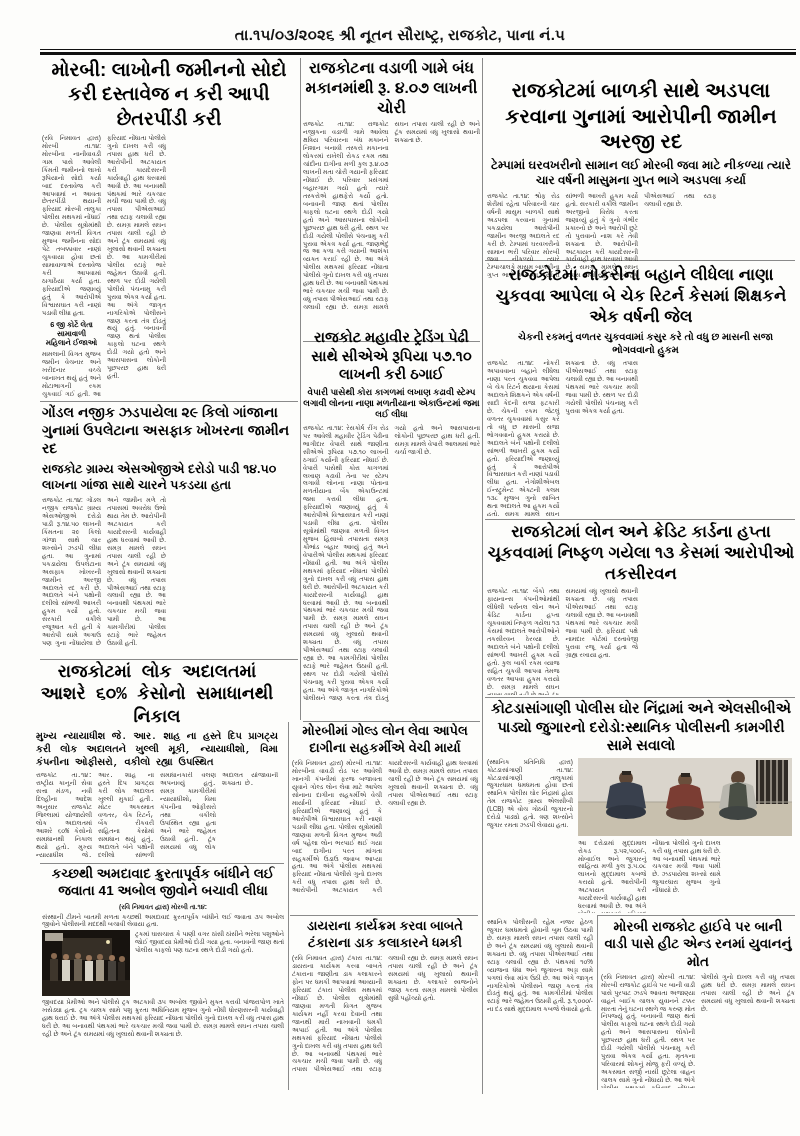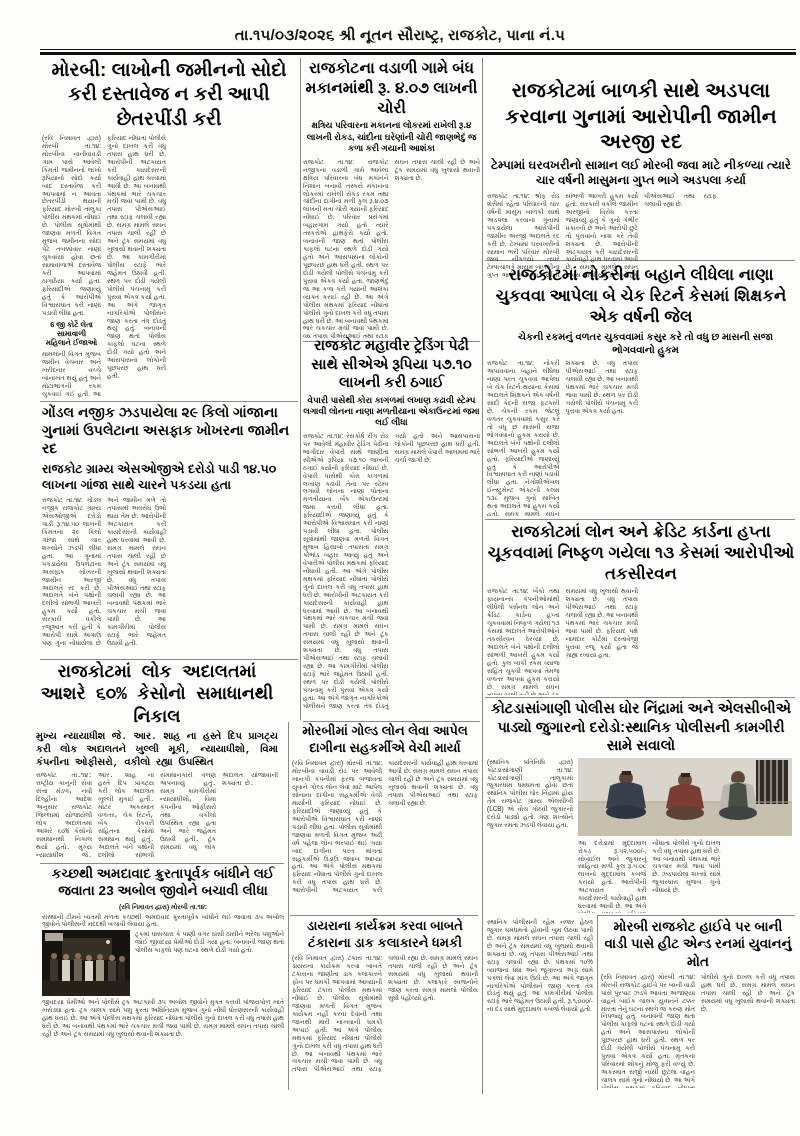--- a/index.html
+++ b/index.html
@@ -62,21 +62,20 @@
       <div class="body c4">
         <span>(રવિ નિમાવત દ્વારા) મોરબી તા.૧૪: મોરબીના નાનીવાવડી ગામ પાસે આવેલી કિંમતી જમીનનો લાખો રૂપિયાનો સોદો કર્યા બાદ દસ્તાવેજ કરી આપવામાં ન આવતા છેતરપીંડી થયાની ફરિયાદ મોરબી તાલુકા પોલીસ મથકમાં નોંધાઈ છે. પોલીસ સૂત્રોમાંથી જાણવા મળતી વિગત મુજબ જમીનના સોદા પેટે તબક્કાવાર નાણાં ચુકવાયા હોવા છતાં સામાવાળાએ દસ્તાવેજ કરી આપવામાં ઠાગાઠૈયા કર્યા હતા. ફરિયાદીએ જણાવ્યું હતું કે આરોપીએ વિશ્વાસઘાત કરી નાણાં પડાવી લીધા હતા.</span>
         <div class="inset">6 જી કોર્ટે લેતા સામાવાળી મહિલાને ઈજાઓ</div>
         <span>મામલાની વિગત મુજબ જમીન વેચનાર અને ખરીદનાર વચ્ચે બાનાખત થયું હતું અને મોટાભાગની રકમ ચુકવાઈ ગઈ હતી. આ અંગે પોલીસ મથકમાં ફરિયાદ નોંધાતા પોલીસે ગુનો દાખલ કરી વધુ તપાસ હાથ ધરી છે. આરોપીની અટકાયત કરી કાયદેસરની કાર્યવાહી હાથ ધરવામાં આવી છે. આ બનાવથી પંથકમાં ભારે ચકચાર મચી જવા પામી છે. વધુ તપાસ પીએસઆઈ તથા સ્ટાફ ચલાવી રહ્યા છે. સમગ્ર મામલે સઘન તપાસ ચાલી રહી છે અને ટૂંક સમયમાં વધુ ખુલાસો થવાની શક્યતા છે. આ કામગીરીમાં પોલીસ સ્ટાફે ભારે જહેમત ઉઠાવી હતી. સ્થળ પર દોડી ગયેલી પોલીસે પંચનામુ કરી પુરાવા એકત્ર કર્યા હતા. આ અંગે જાગૃત નાગરિકોએ પોલીસને જાણ કરતા તંત્ર દોડતું થયું હતું. બનાવની જાણ થતાં પોલીસ કાફલો ઘટના સ્થળે દોડી ગયો હતો અને આસપાસના લોકોની પૂછપરછ હાથ ધરી હતી.</span>
       </div>
     </div>
   </div>
 
   <div class="art" style="left:303px;top:58px;width:177px;height:280px;">
     <div class="hl" style="font-size:15.5px;">રાજકોટના વડાળી ગામે બંધ મકાનમાંથી રૂ. ૪.૦૭ લાખની ચોરી</div>
-    <div class="sub" style="font-size:8.8px;">ક્ષત્રિય પરિવારના મકાનના લોકરમાં રાખેલી રૂ.૪ લાખની રોકડ, ચાંદીના ઘરેણાંની ચોરી જાણભેદું જ કળા કરી ગયાની આશંકા</div>
     <div class="bodywrap" style="height:198px;">
       <div class="body c2">રાજકોટ તા.૧૪: રાજકોટ નજીકના વડાળી ગામે આવેલા ક્ષત્રિય પરિવારના બંધ મકાનને નિશાન બનાવી તસ્કરો મકાનના લોકરમાં રાખેલી રોકડ રકમ તથા ચાંદીના દાગીના મળી કુલ રૂ.૪.૦૭ લાખની મતા ચોરી ગયાની ફરિયાદ નોંધાઈ છે. પરિવાર પ્રસંગમાં બહારગામ ગયો હતો ત્યારે તસ્કરોએ હાથફેરો કર્યો હતો. બનાવની જાણ થતાં પોલીસ કાફલો ઘટના સ્થળે દોડી ગયો હતો અને આસપાસના લોકોની પૂછપરછ હાથ ધરી હતી. સ્થળ પર દોડી ગયેલી પોલીસે પંચનામુ કરી પુરાવા એકત્ર કર્યા હતા. જાણભેદું જ આ કળા કરી ગયાની આશંકા વ્યક્ત કરાઈ રહી છે. આ અંગે પોલીસ મથકમાં ફરિયાદ નોંધાતા પોલીસે ગુનો દાખલ કરી વધુ તપાસ હાથ ધરી છે. આ બનાવથી પંથકમાં ભારે ચકચાર મચી જવા પામી છે. વધુ તપાસ પીએસઆઈ તથા સ્ટાફ ચલાવી રહ્યા છે. સમગ્ર મામલે સઘન તપાસ ચાલી રહી છે અને ટૂંક સમયમાં વધુ ખુલાસો થવાની શક્યતા છે.</div>
     </div>
   </div>
 
   <div class="art" style="left:487px;top:58px;width:308px;height:200px;margin-top:20px;">
     <div class="hl" style="font-size:20px;">રાજકોટમાં બાળકી સાથે અડપલા કરવાના ગુનામાં આરોપીની જામીન અરજી રદ</div>
     <div class="sub" style="font-size:12px;">ટેમ્પામાં ઘરવખરીનો સામાન લઈ મોરબી જવા માટે નીકળ્યા ત્યારે ચાર વર્ષની માસુમના ગુપ્ત ભાગે અડપલા કર્યા</div>
     <div class="bodywrap" style="height:108px;">
       <div class="body c4">રાજકોટ તા.૧૪: શ્રોફ રોડ શેરીમાં રહેતા પરિવારની ચાર વર્ષની માસુમ બાળકી સાથે અડપલા કરવાના ગુનામાં પકડાયેલા આરોપીની જામીન અરજી અદાલતે રદ કરી છે. ટેમ્પામાં ઘરવખરીનો સામાન ભરી પરિવાર મોરબી જવા નીકળ્યો ત્યારે ટેમ્પાચાલકે માસુમ બાળકીના ગુપ્ત ભાગે અડપલા કર્યાની ફરિયાદ નોંધાઈ હતી. અદાલતે બંને પક્ષોની દલીલો સાંભળી આખરી હુકમ કર્યો હતો. સરકારી વકીલે જામીન અરજીનો વિરોધ કરતા જણાવ્યું હતું કે ગુનો ગંભીર પ્રકારનો છે અને આરોપી છુટે તો પુરાવાનો નાશ કરે તેવી શક્યતા છે. આરોપીની અટકાયત કરી કાયદેસરની કાર્યવાહી હાથ ધરવામાં આવી છે. સમગ્ર મામલે સઘન તપાસ ચાલી રહી છે અને ટૂંક સમયમાં વધુ ખુલાસો થવાની શક્યતા છે. વધુ તપાસ પીએસઆઈ તથા સ્ટાફ ચલાવી રહ્યા છે.</div>
@@ -92,21 +91,21 @@
   </div>
 
   <div class="art" style="left:42px;top:404px;width:254px;height:252px;">
     <div class="hl left" style="font-size:14px;">ગોંડલ નજીક ઝડપાયેલા ૨૯ કિલો ગાંજાના ગુનામાં ઉપલેટાના અસફાક ખોખરના જામીન રદ</div>
     <div class="sub" style="font-size:12.5px;text-align:left;">રાજકોટ ગ્રામ્ય એસઓજીએ દરોડો પાડી ૧૪.૫૦ લાખના ગાંજા સાથે ચારને પકડયા હતા</div>
     <div class="bodywrap" style="height:158px;">
       <div class="body c4">રાજકોટ તા.૧૪: ગોંડલ નજીક રાજકોટ ગ્રામ્ય એસઓજીએ દરોડો પાડી રૂ.૧૪.૫૦ લાખની કિંમતના ૨૯ કિલો ગાંજા સાથે ચાર શખ્સોને ઝડપી લીધા હતા. આ ગુનામાં પકડાયેલા ઉપલેટાના અસફાક ખોખરની જામીન અરજી અદાલતે રદ કરી છે. અદાલતે બંને પક્ષોની દલીલો સાંભળી આખરી હુકમ કર્યો હતો. સરકારી વકીલે રજૂઆત કરી હતી કે આરોપી સામે અગાઉ પણ ગુના નોંધાયેલા છે અને જામીન મળે તો તપાસમાં અવરોધ ઉભો થાય તેમ છે. આરોપીની અટકાયત કરી કાયદેસરની કાર્યવાહી હાથ ધરવામાં આવી છે. સમગ્ર મામલે સઘન તપાસ ચાલી રહી છે અને ટૂંક સમયમાં વધુ ખુલાસો થવાની શક્યતા છે. વધુ તપાસ પીએસઆઈ તથા સ્ટાફ ચલાવી રહ્યા છે. આ બનાવથી પંથકમાં ભારે ચકચાર મચી જવા પામી છે. આ કામગીરીમાં પોલીસ સ્ટાફે ભારે જહેમત ઉઠાવી હતી.</div>
     </div>
   </div>
 
-  <div class="art" style="left:303px;top:336px;width:177px;height:374px;">
+  <div class="art" style="left:303px;top:328px;width:177px;height:374px;">
     <div class="hl" style="font-size:14.5px;">રાજકોટ મહાવીર ટ્રેડિંગ પેઢી સાથે સીએએ રૂપિયા ૫૭.૧૦ લાખની કરી ઠગાઈ</div>
     <div class="sub" style="font-size:8.8px;">વેપારી પાસેથી કોરા કાગળમાં લખાણ કઢાવી સ્ટેમ્પ લગાવી લોનના નાણા મળતીયાના એકાઉન્ટમાં જમા લઈ લીધા</div>
     <div class="bodywrap" style="height:296px;">
       <div class="body c2">રાજકોટ તા.૧૪: રેસકોર્ષ રીંગ રોડ પર આવેલી મહાવીર ટ્રેડિંગ પેઢીના ભાગીદાર વેપારી સાથે જાણીતા સીએએ રૂપિયા ૫૭.૧૦ લાખની ઠગાઈ કર્યાની ફરિયાદ નોંધાઈ છે. વેપારી પાસેથી કોરા કાગળમાં લખાણ કઢાવી તેના પર સ્ટેમ્પ લગાવી લોનના નાણા પોતાના મળતીયાના બેંક એકાઉન્ટમાં જમા કરાવી લીધા હતા. ફરિયાદીએ જણાવ્યું હતું કે આરોપીએ વિશ્વાસઘાત કરી નાણાં પડાવી લીધા હતા. પોલીસ સૂત્રોમાંથી જાણવા મળતી વિગત મુજબ હિસાબો તપાસતા સમગ્ર કૌભાંડ બહાર આવ્યું હતું અને વેપારીએ પોલીસ મથકમાં ફરિયાદ નોંધાવી હતી. આ અંગે પોલીસ મથકમાં ફરિયાદ નોંધાતા પોલીસે ગુનો દાખલ કરી વધુ તપાસ હાથ ધરી છે. આરોપીની અટકાયત કરી કાયદેસરની કાર્યવાહી હાથ ધરવામાં આવી છે. આ બનાવથી પંથકમાં ભારે ચકચાર મચી જવા પામી છે. સમગ્ર મામલે સઘન તપાસ ચાલી રહી છે અને ટૂંક સમયમાં વધુ ખુલાસો થવાની શક્યતા છે. વધુ તપાસ પીએસઆઈ તથા સ્ટાફ ચલાવી રહ્યા છે. આ કામગીરીમાં પોલીસ સ્ટાફે ભારે જહેમત ઉઠાવી હતી. સ્થળ પર દોડી ગયેલી પોલીસે પંચનામુ કરી પુરાવા એકત્ર કર્યા હતા. આ અંગે જાગૃત નાગરિકોએ પોલીસને જાણ કરતા તંત્ર દોડતું થયું હતું. બનાવની જાણ થતાં પોલીસ કાફલો ઘટના સ્થળે દોડી ગયો હતો અને આસપાસના લોકોની પૂછપરછ હાથ ધરી હતી. સમગ્ર મામલે વેપારી આલમમાં ભારે ચર્ચા જાગી છે.</div>
     </div>
   </div>
 
   <div class="art" style="left:487px;top:521px;width:308px;height:174px;">
     <div class="hl" style="font-size:16.5px;">રાજકોટમાં લોન અને ક્રેડિટ કાર્ડના હપ્તા ચૂકવવામાં નિષ્ફળ ગયેલા ૧૩ કેસમાં આરોપીઓ તકસીરવન</div>
     <div class="bodywrap" style="height:118px;">
@@ -167,21 +166,21 @@
 
   <div class="art" style="left:36px;top:661px;width:242px;height:200px;font-family:Liberation Mono, monospace;">
     <div class="hl" style="font-size:17.5px;">રાજકોટમાં લોક અદાલતમાં આશરે ૬૦% કેસોનો સમાધાનથી નિકાલ</div>
     <div class="sub" style="font-size:9.8px;text-align:justify;">મુખ્ય ન્યાયાધીશ જે. આર. શાહ ના હસ્તે દિપ પ્રાગટ્ય કરી લોક અદાલતને ખુલ્લી મૂકી, ન્યાયાધીશો, વિમા કંપનીના ઓફીસરો, વકીલો રહ્યા ઉપસ્થિત</div>
     <div class="bodywrap" style="height:92px;">
       <div class="body c4">રાજકોટ તા.૧૪: રાષ્ટ્રીય કાનૂની સેવા સત્તા મંડળ, નવી દિલ્હીના આદેશ અનુસાર રાજકોટ જિલ્લામાં યોજાયેલી લોક અદાલતમાં આશરે ૬૦% કેસોનો સમાધાનથી નિકાલ થયો હતો. મુખ્ય ન્યાયાધીશ જે. આર. શાહ ના હસ્તે દિપ પ્રાગટ્ય કરી લોક અદાલત ખુલ્લી મુકાઈ હતી. મોટર અકસ્માત વળતર, ચેક રિટર્ન, બેંક રીકવરી સહિતના કેસોમાં સમાધાન થયું હતું. અદાલતે બંને પક્ષોની દલીલો સાંભળી સમાધાનકારી વલણ અપનાવ્યું હતું. સમગ્ર કામગીરીમાં ન્યાયાધીશો, વિમા કંપનીના ઓફીસરો તથા વકીલો ઉપસ્થિત રહ્યા હતા અને ભારે જહેમત ઉઠાવી હતી. ટૂંક સમયમાં વધુ લોક અદાલત યોજાવાની શક્યતા છે.</div>
     </div>
   </div>
 
   <div class="art" style="left:42px;top:865px;width:242px;height:224px;">
-    <div class="hl" style="font-size:13.5px;">કચ્છથી અમદાવાદ ક્રુરતાપૂર્વક બાંધીને લઈ જવાતા 23 અબોલ જીવોને બચાવી લીધા</div>
+    <div class="hl" style="font-size:13.5px;">કચ્છથી અમદાવાદ ક્રુરતાપૂર્વક બાંધીને લઈ જવાતા 41 અબોલ જીવોને બચાવી લીધા</div>
     <div class="byline">(રવિ નિમાવત દ્વારા) મોરબી તા.૧૪:</div>
     <div class="body c1" style="height:auto;">સંસ્થાની ટીમને બાતમી મળતા કચ્છથી અમદાવાદ ક્રુરતાપૂર્વક બાંધીને લઈ જવાતા ૩૫ અબોલ જીવોને પોલીસની મદદથી બચાવી લેવાયા હતા.</div>
     <div class="flexrow" style="margin-top:2px;">
       <div class="photo" style="width:88px;height:66px;">
         <svg width="88" height="66" viewBox="0 0 88 66" xmlns="http://www.w3.org/2000/svg">
           <rect x="0" y="0" width="88" height="66" fill="#17130f"></rect>
           <rect x="0" y="50" width="88" height="16" fill="#262019"></rect>
           <rect x="20" y="8" width="50" height="22" fill="#362f26"></rect>
           <rect x="3" y="3" width="18" height="8" fill="#c9c2b3" opacity="0.85"></rect>
           <circle cx="66" cy="12" r="2" fill="#f0e6b8"></circle>

